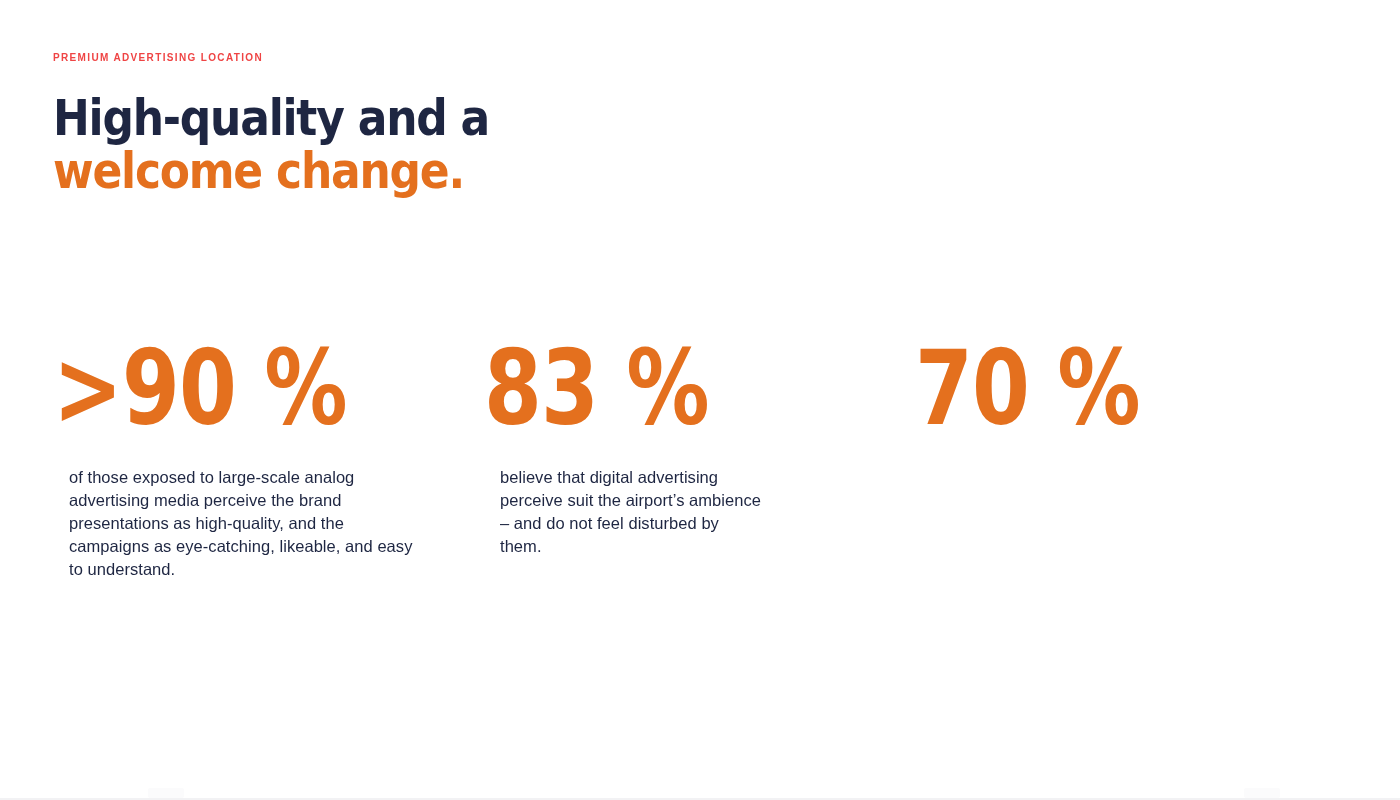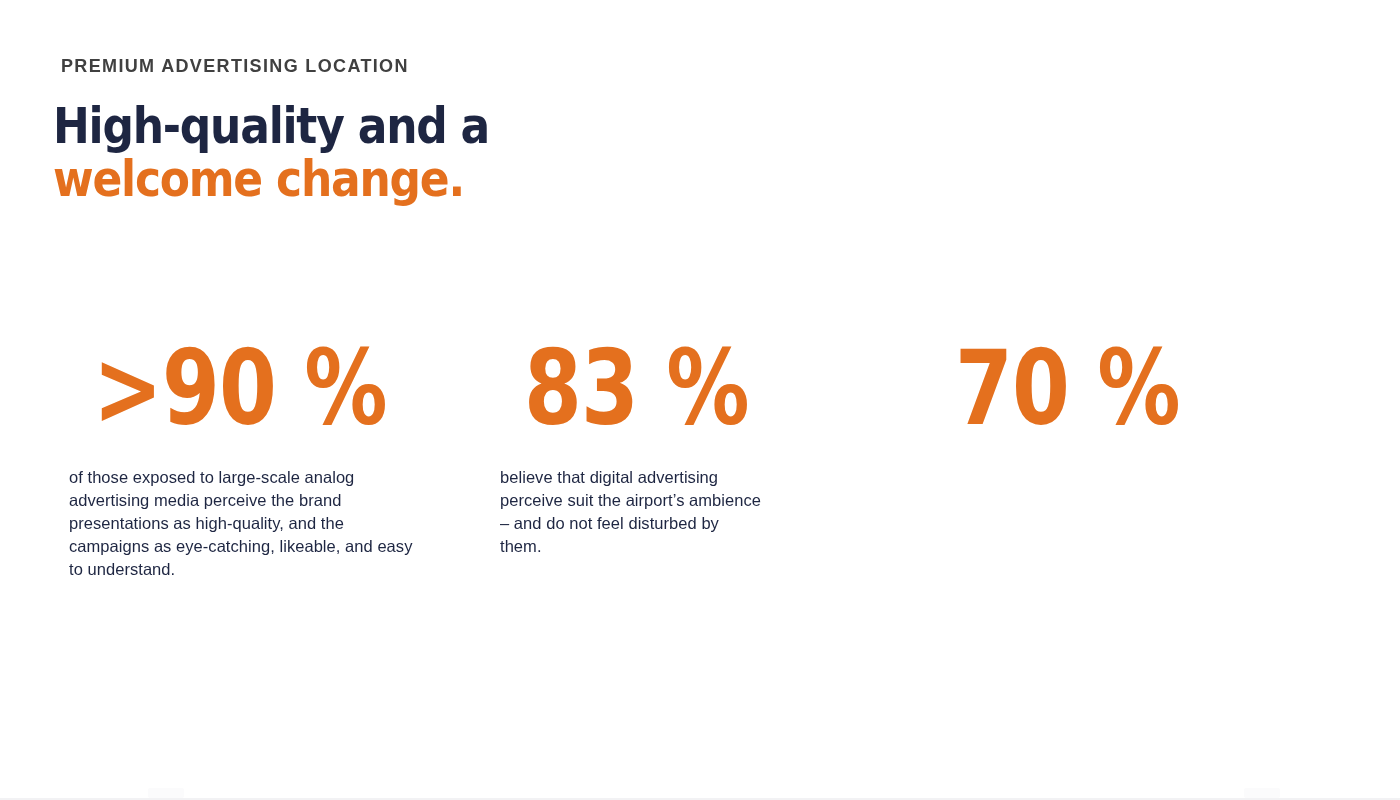--- a/index.html
+++ b/index.html
@@ -29,27 +29,27 @@
   
   .header {
     position: absolute;
     left: 53px;
     top: 48px;
     width: 700px;
   }
 
   .eyebrow {
     font-family: "Liberation Sans", "DejaVu Sans", sans-serif;
-    font-size: 18px;
+    font-size: 10px;
     font-weight: bold;
     letter-spacing: 1.35px;
-    color: #404040;
+    color: #ef4444;
     text-transform: uppercase;
     line-height: 20px;
-    margin: 8px;
+    margin: 0;
     white-space: nowrap;
   }
 
   .headline {
     margin: 0;
     padding: 0;
     margin-top: 24px;
     font-family: "DejaVu Sans", "Liberation Sans", sans-serif;
     font-weight: bold;
     font-size: 50px;
@@ -81,21 +81,20 @@
     flex: 0 0 431px;
     position: relative;
   }
 
   .stat-col:last-child { flex: 0 0 400px; width: 400px; }
 
   .stat-value-wrap {
     height: 108px;
     display: flex;
     align-items: flex-end;
-    margin-left: 40px;
   }
 
   .stat-value {
     font-family: "DejaVu Sans", "Liberation Sans", sans-serif;
     font-weight: bold;
     font-size: 104px;
     line-height: 100px;
     letter-spacing: -1px;
     color: #e4701e;
     transform: scaleX(0.80);

